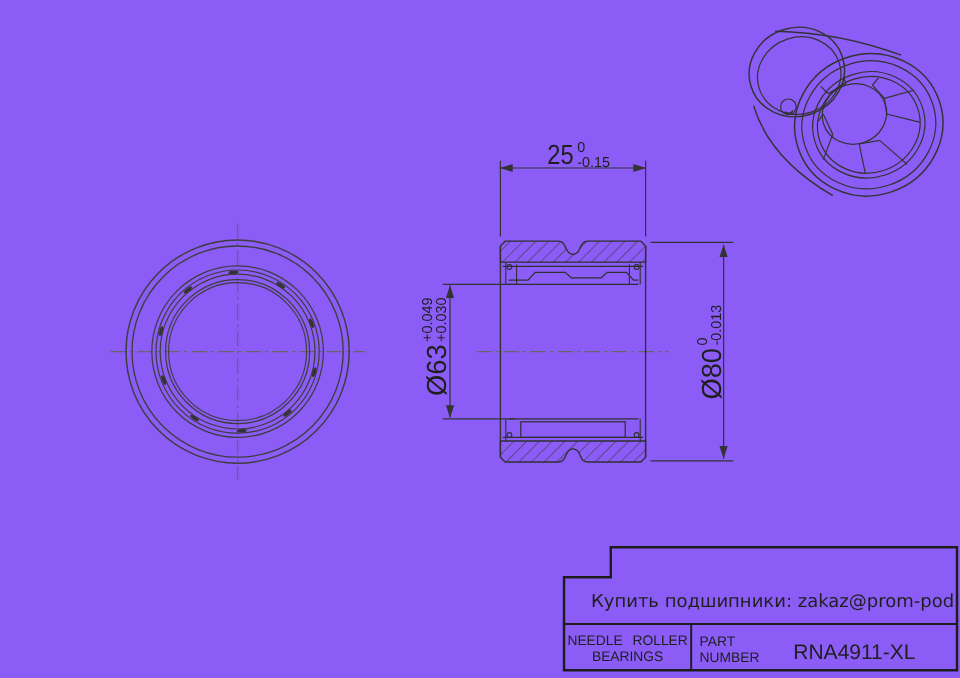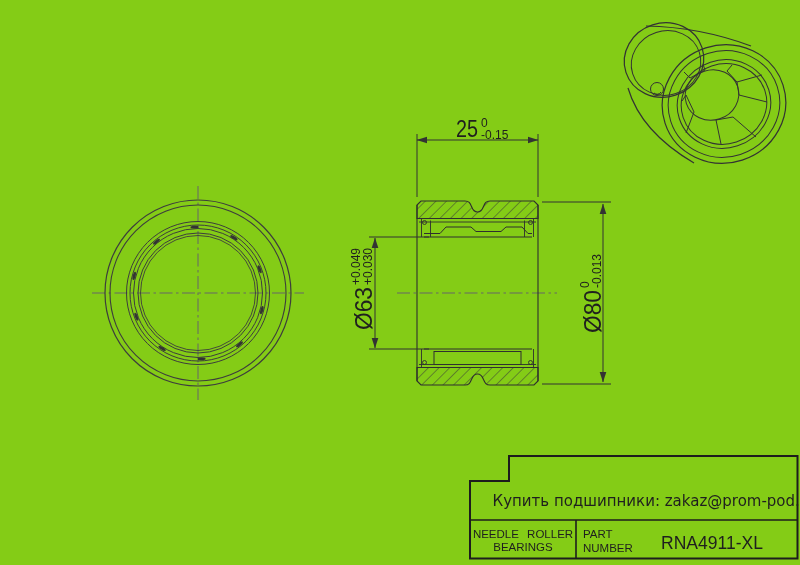--- a/index.html
+++ b/index.html
@@ -1,16 +1,16 @@
 <!DOCTYPE html>
 <html><head>
 <meta charset="utf-8">
 <style>
   html,body{margin:0;padding:0;background:#ffffff;}
-  .sheet{position:relative;width:800px;height:565px;background:#84cc16;overflow:hidden;
+  .sheet{position:relative;width:800px;height:565px;background:#8b5cf6;overflow:hidden;
          font-family:"Liberation Sans",sans-serif;}
   svg{display:block;}
   text{fill:#1f1f1f;}
   .dimtxt{font-family:"Liberation Sans",sans-serif;}
   .cyr{font-family:"DejaVu Sans",sans-serif;}
 </style>
 </head>
 <body>
 
 <div class="sheet">

